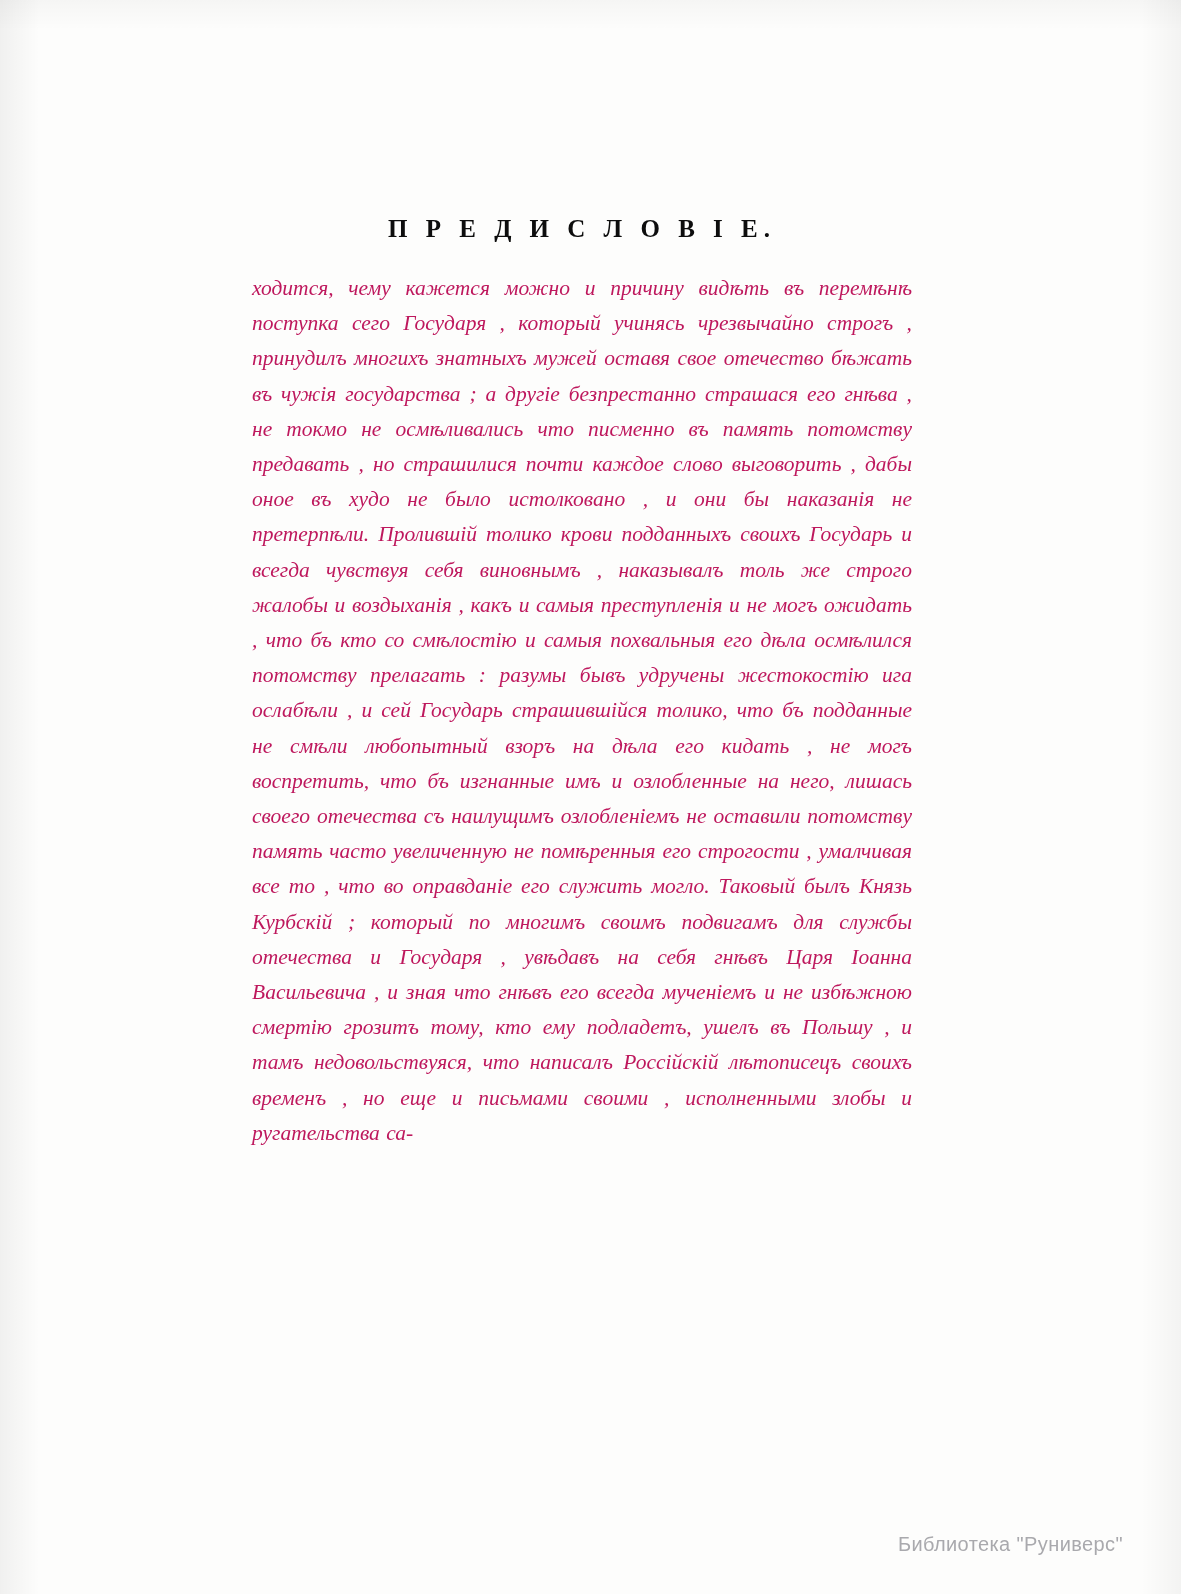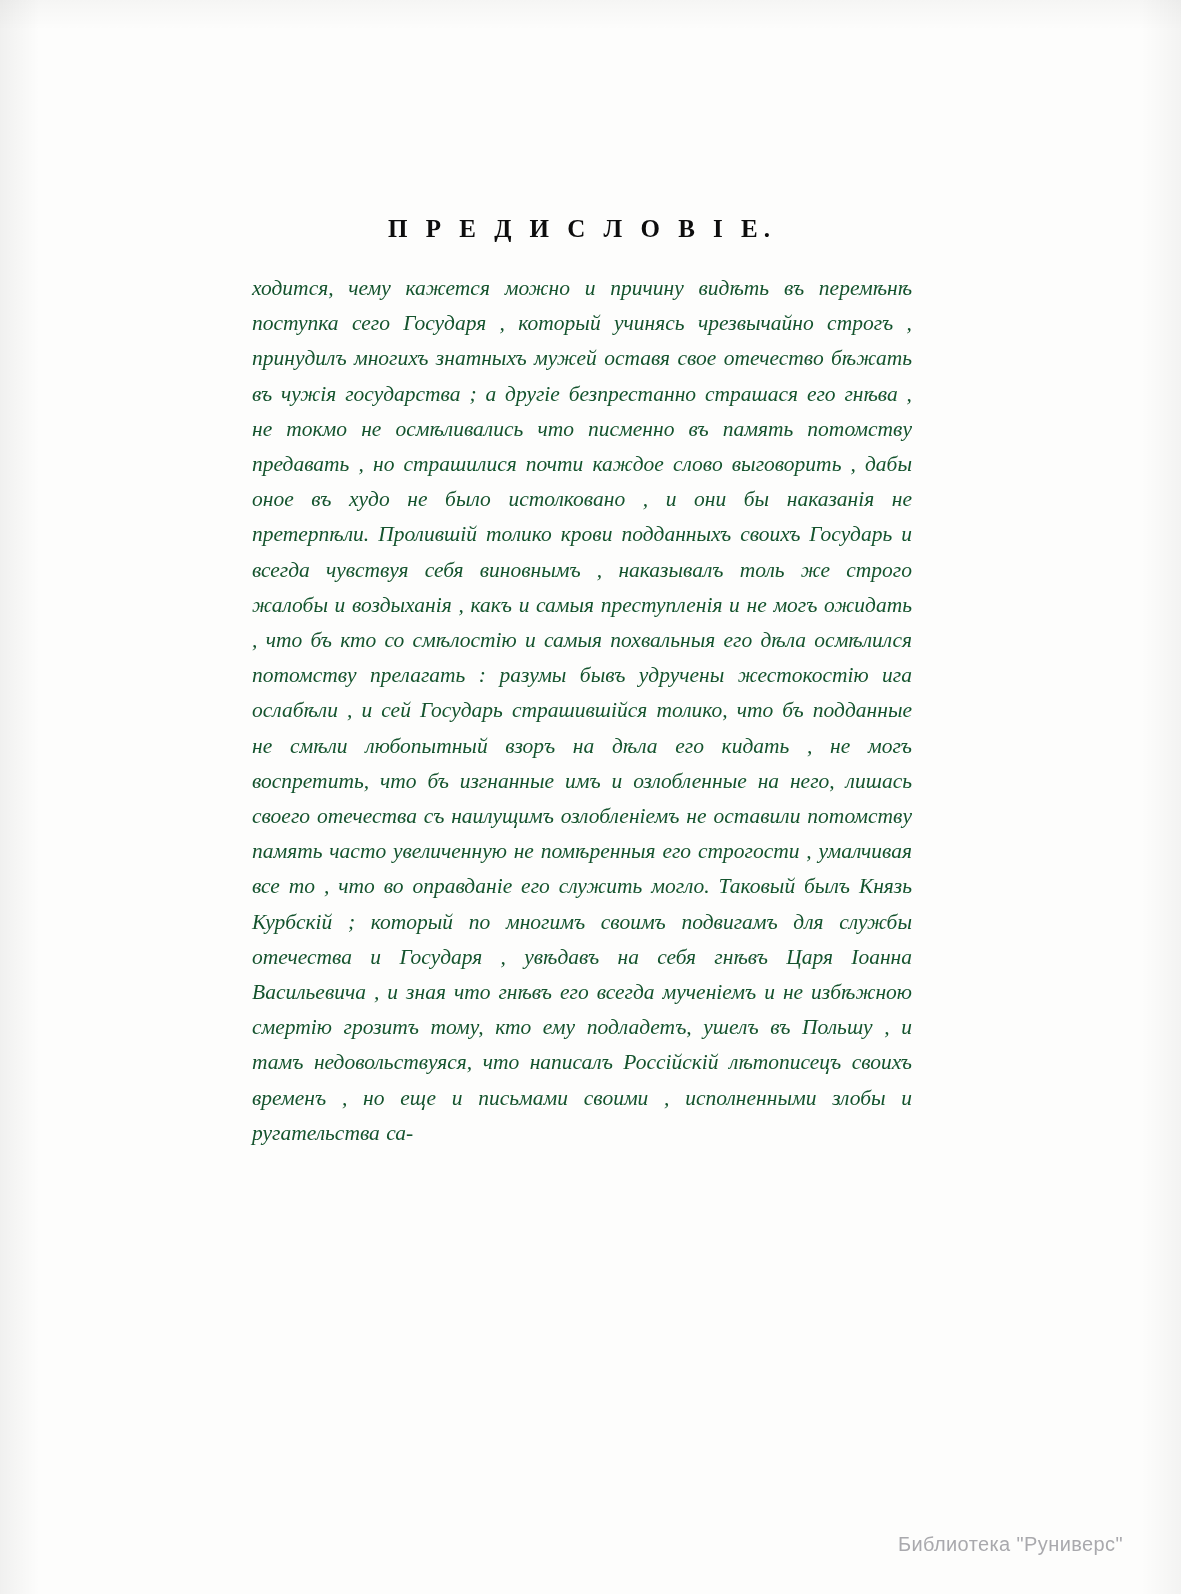--- a/index.html
+++ b/index.html
@@ -47,21 +47,21 @@
     text-align: center;
     color: #0d0d0d;
     margin: 0 0 28px 0;
     white-space: nowrap;
   }
   .body-text {
     font-family: "Liberation Serif", serif;
     font-style: italic;
     font-size: 21.5px;
     line-height: 35.2px;
-    color: #14532d;
+    color: #be185d;
     text-align: justify;
     text-justify: inter-word;
     -webkit-hyphens: none;
     hyphens: none;
     word-spacing: 1px;
   }
   .body-text .last-line {
     display: block;
     text-align: right;
     margin-top: 0px;

